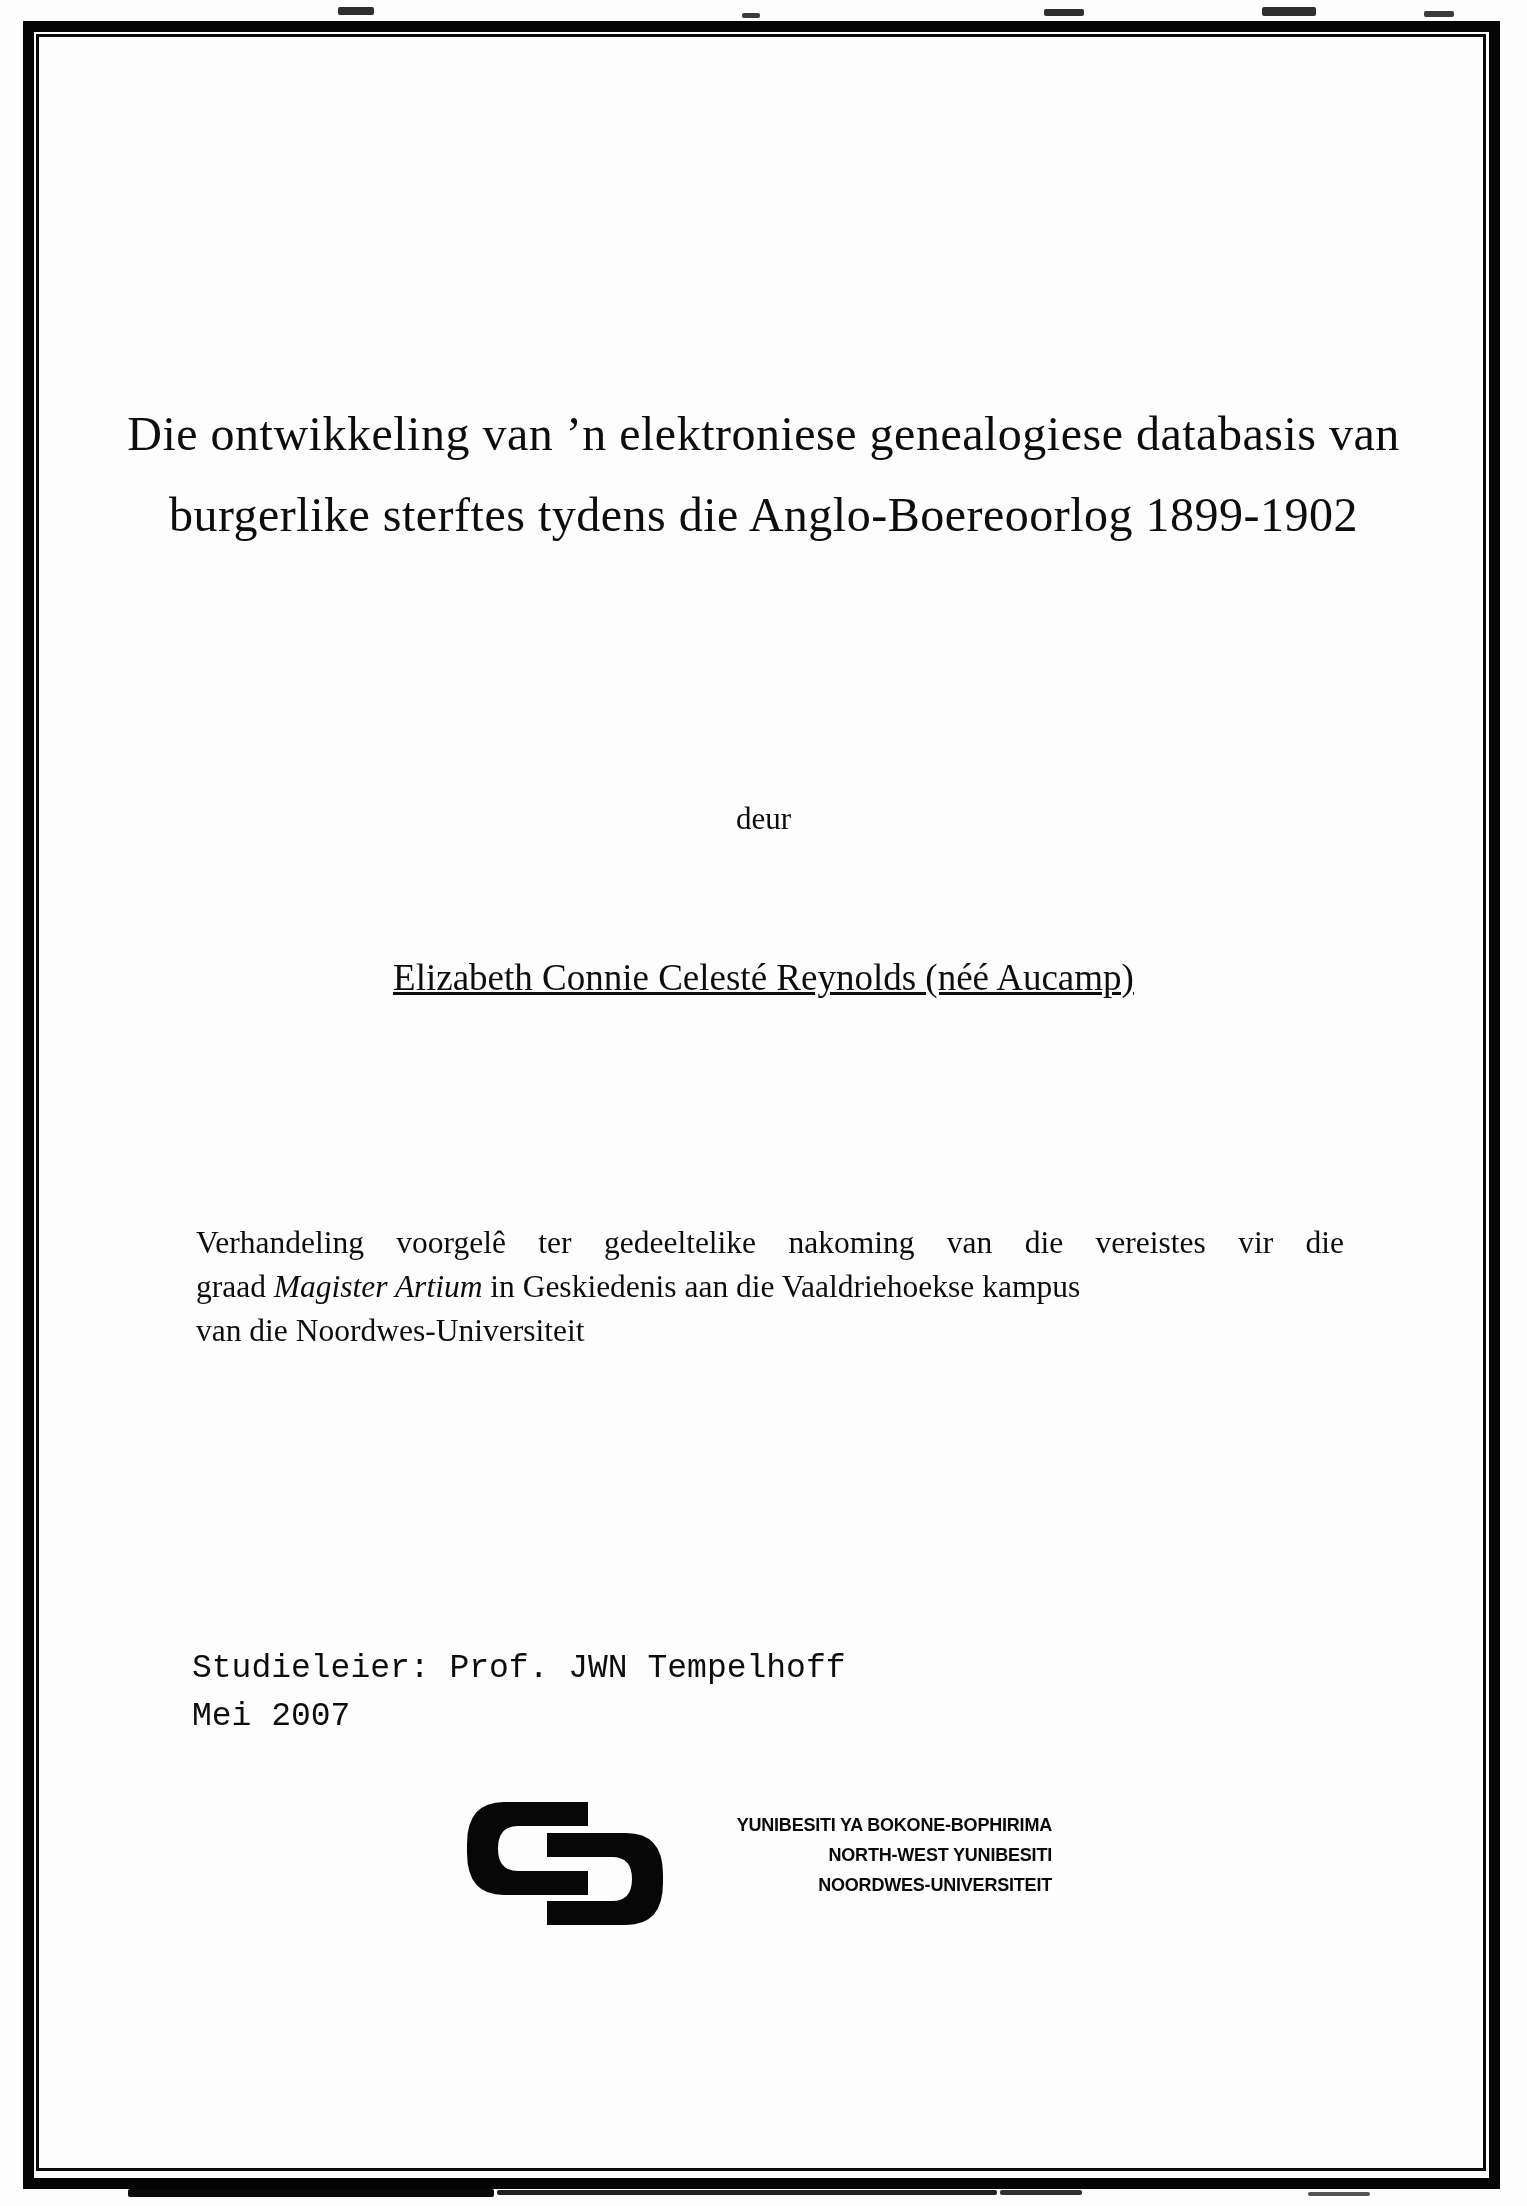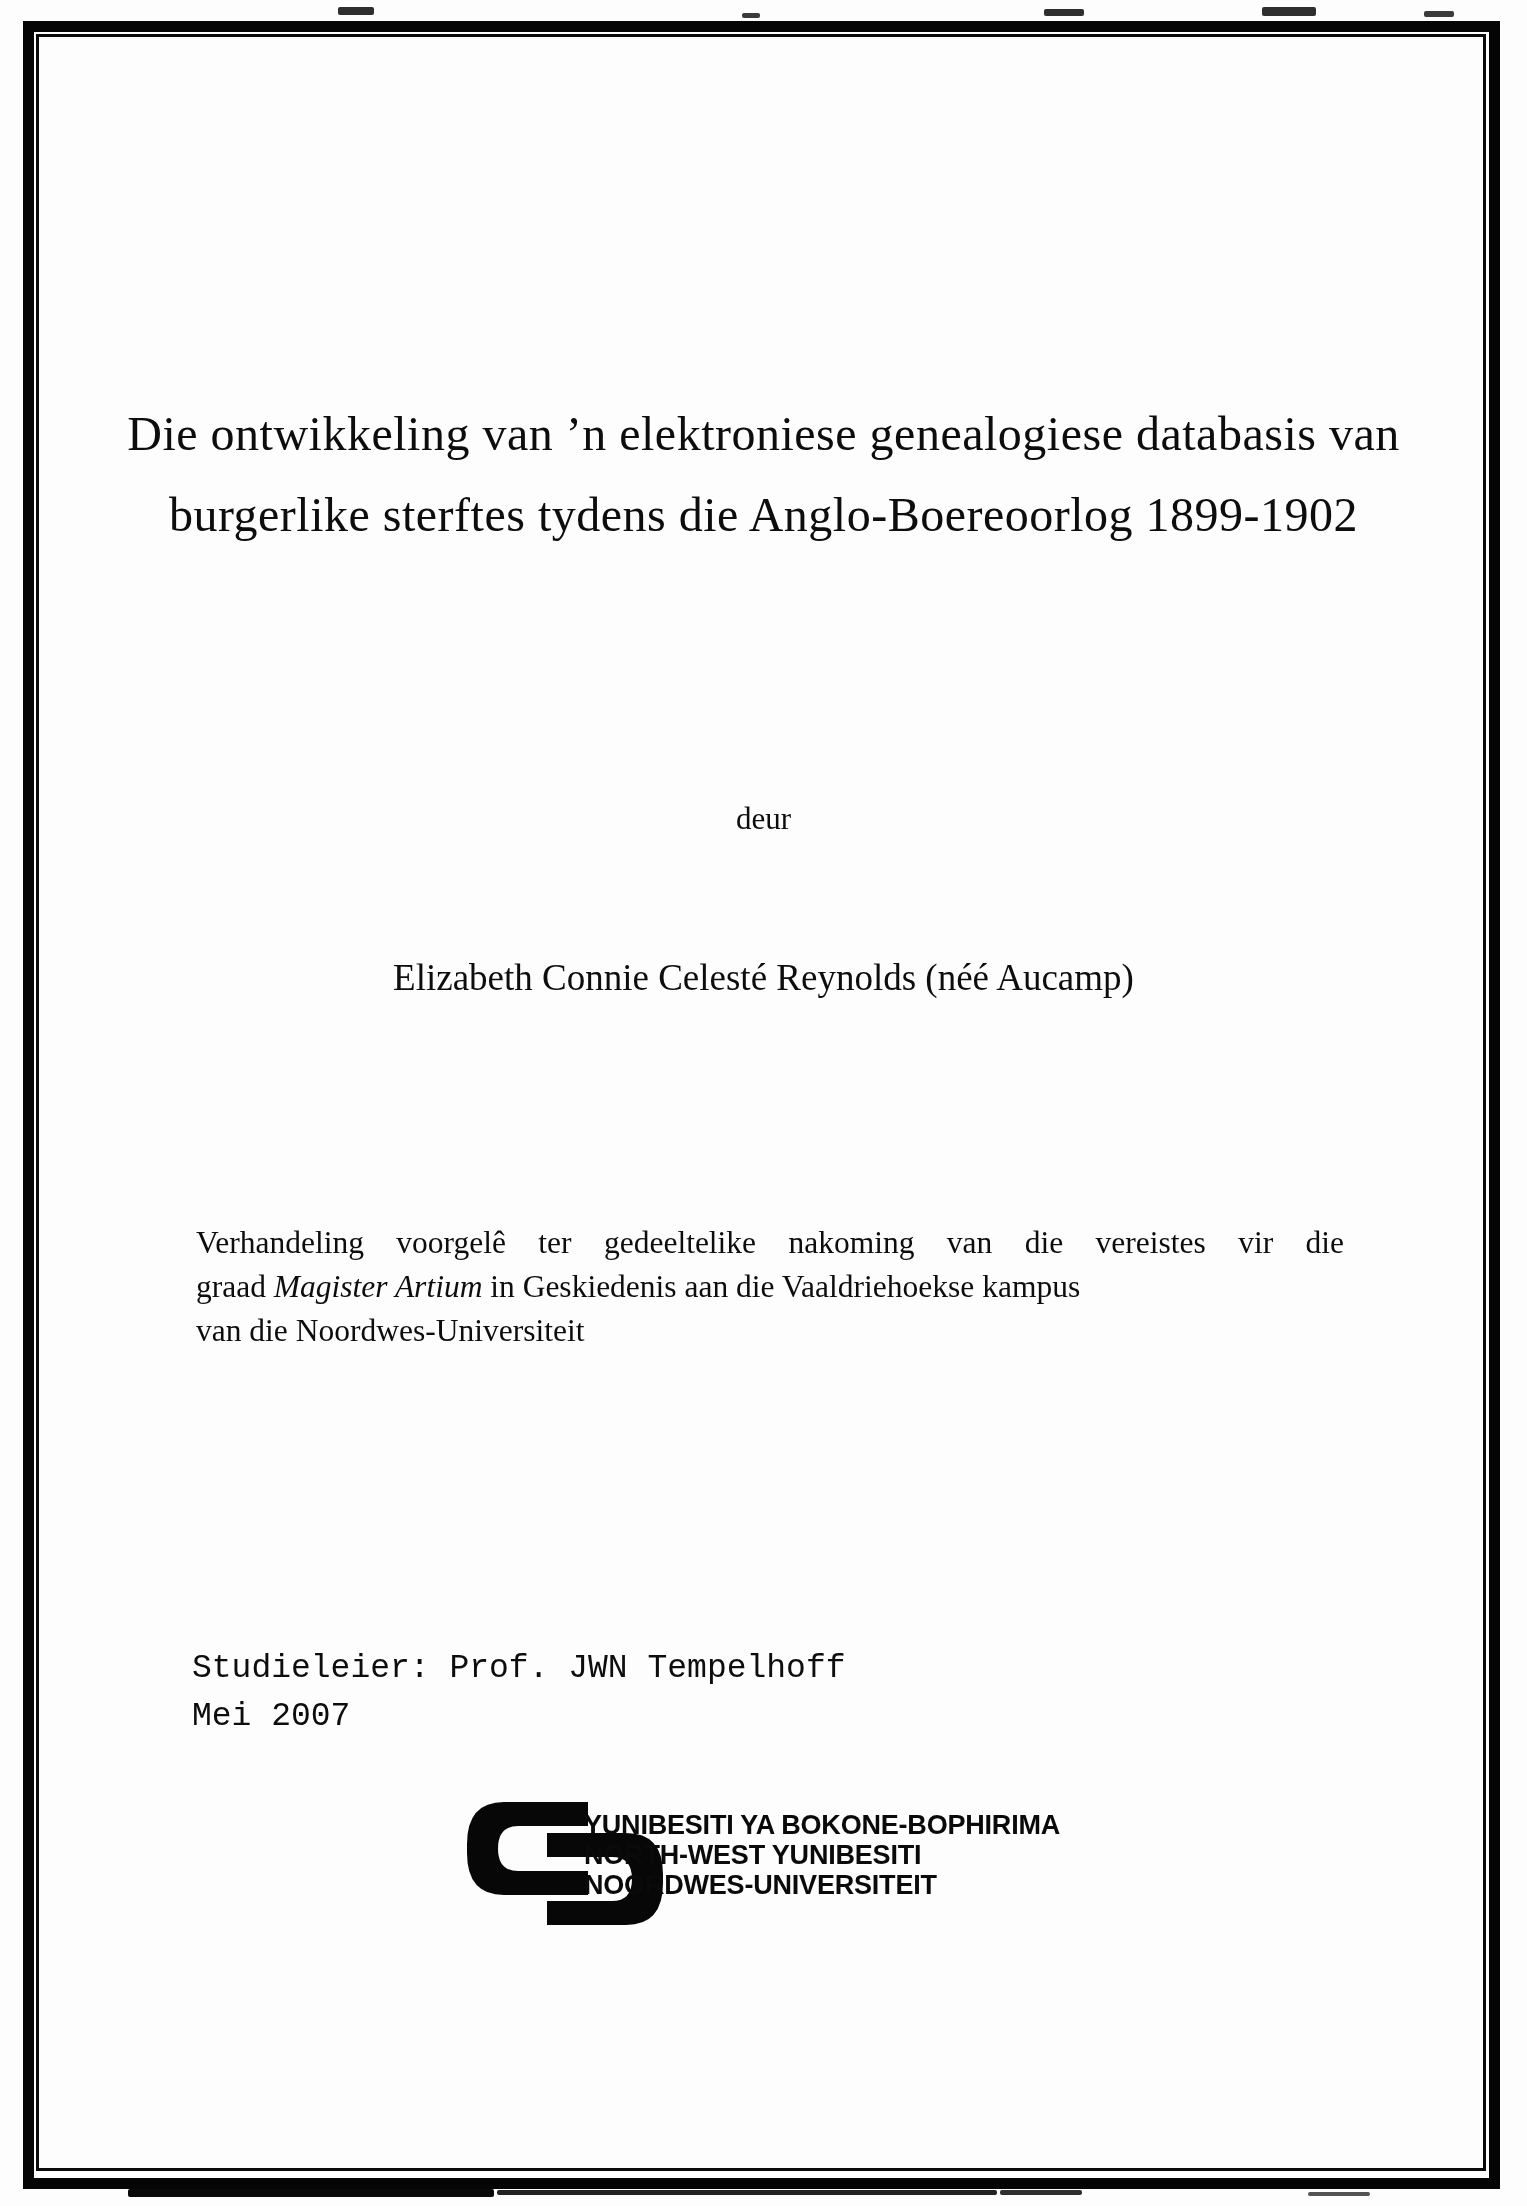--- a/index.html
+++ b/index.html
@@ -49,20 +49,21 @@
     position: absolute;
     top: 801px; left: 0; right: 0;
     text-align: center;
     font-size: 31px;
   }
   .author {
     position: absolute;
     top: 956px; left: 0; right: 0;
     text-align: center;
     font-size: 37px;
+    text-decoration: underline;
   }
   .statement {
     position: absolute;
     top: 1221px; left: 196px;
     width: 1148px;
     font-size: 31.5px;
     line-height: 44px;
   }
   .statement .justified {
     text-align: justify;
@@ -83,24 +84,24 @@
     width: 640px; height: 135px;
   }
   .logo-icon {
     position: absolute;
     left: 0; top: 2px;
   }
   .logo-text {
     position: absolute;
     left: 117px; top: 10px;
     width: 468px;
-    text-align: left;
+    text-align: right;
     font-family: "Liberation Sans", "DejaVu Sans", sans-serif;
     font-weight: bold;
-    font-size: 27px;
+    font-size: 18px;
     line-height: 30px;
     letter-spacing: -0.2px;
     color: #0a0a0a;
     white-space: nowrap;
   }
 </style>
 </head>
 <body>
 
 <div class="page">

